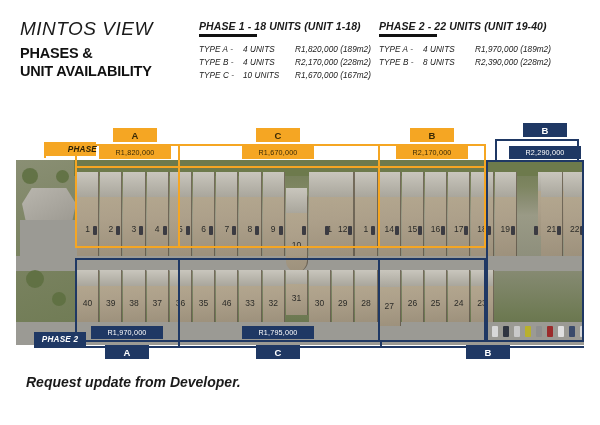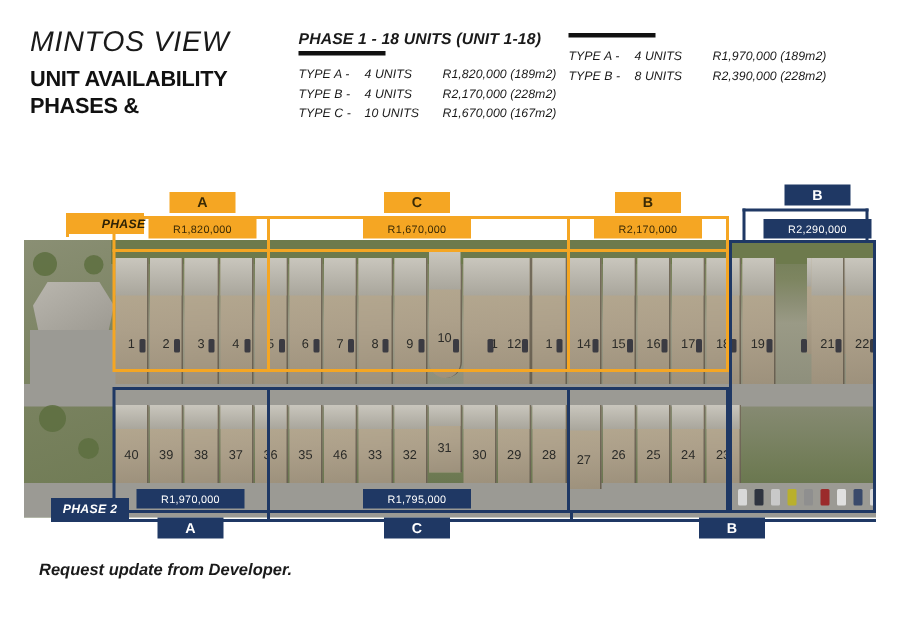--- a/index.html
+++ b/index.html
@@ -60,48 +60,49 @@
   .badge.type{height:14px;font-size:9.5px;font-weight:bold;}
   .badge.o{background:#F5A623;color:#3a2a05;}
   .badge.n{background:#1F3864;color:#ffffff;}
   .badge.price{height:13px;font-size:7.2px;}
   .badge.price.o{background:#F5A623;color:#3a2a05;}
   .badge.price.n{background:#1F3864;color:#ffffff;}
   .badge.phase{height:14px;font-size:8.2px;font-weight:bold;font-style:italic;}
   .badge.phase.o{background:#F5A623;color:#2e2205;}
   .badge.phase.n{background:#1F3864;color:#ffffff;}
 
-  .footnote{position:absolute;left:26px;top:374px;font-size:11px;font-style:italic;font-weight:bold;color:#1a1a1a;}
+  .footnote{position:absolute;left:26px;top:374px;font-size:14px;font-style:italic;font-weight:bold;color:#1a1a1a;}
 </style>
 </head>
 <body>
 
 <div class="title-block">
   <div class="title-main">MINTOS VIEW</div>
   <div class="title-sub">
+    <div>PHASES &amp;</div>
     <div>UNIT AVAILABILITY</div>
-    <div>PHASES &amp;</div>
   </div>
 </div>
 
 <div class="legend legend-1">
   <div class="legend-head">PHASE 1 -  18 UNITS (UNIT 1-18)</div>
   <div class="legend-rule"></div>
   <div class="legend-row">
     <span class="lt">TYPE A -</span><span class="lu">4 UNITS</span><span class="lp">R1,820,000 (189m2)</span>
   </div>
   <div class="legend-row">
     <span class="lt">TYPE B -</span><span class="lu">4 UNITS</span><span class="lp">R2,170,000 (228m2)</span>
   </div>
   <div class="legend-row">
     <span class="lt">TYPE C -</span><span class="lu">10 UNITS</span><span class="lp">R1,670,000 (167m2)</span>
   </div>
 </div>
 
 <div class="legend legend-2">
+  <div class="legend-head">PHASE 2 -  22 UNITS (UNIT 19-40)</div>
   <div class="legend-rule"></div>
   <div class="legend-row">
     <span class="lt">TYPE A -</span><span class="lu">4 UNITS</span><span class="lp">R1,970,000  (189m2)</span>
   </div>
   <div class="legend-row">
     <span class="lt">TYPE B -</span><span class="lu">8 UNITS</span><span class="lp">R2,390,000 (228m2)</span>
   </div>
 </div>
 
 <div class="plan">
@@ -147,21 +148,21 @@
         <div class="unit-num">7</div>
       </div>
       <div class="unit" style="left: 223.4px; top: 12px; width: 21.2px; height: 84px;">
         <div class="unit-roof"></div>
         <div class="unit-num">8</div>
       </div>
       <div class="unit" style="left: 246.6px; top: 12px; width: 21.2px; height: 84px;">
         <div class="unit-roof"></div>
         <div class="unit-num">9</div>
       </div>
-      <div class="unit" style="left: 269.8px; top: 8px; width: 21.2px; height: 84px; border-radius: 11px;">
+      <div class="unit" style="left: 269.8px; top: 28px; width: 21.2px; height: 84px; border-radius: 11px;">
         <div class="unit-roof"></div>
         <div class="unit-num">10</div>
       </div>
       <div class="unit" style="left: 293px; top: 12px; width: 21.2px; height: 84px; padding-left: 24px;">
         <div class="unit-roof"></div>
         <div class="unit-num">11</div>
       </div>
       <div class="unit" style="left: 316.2px; top: 12px; width: 21.2px; height: 84px;">
         <div class="unit-roof"></div>
         <div class="unit-num">12</div>

